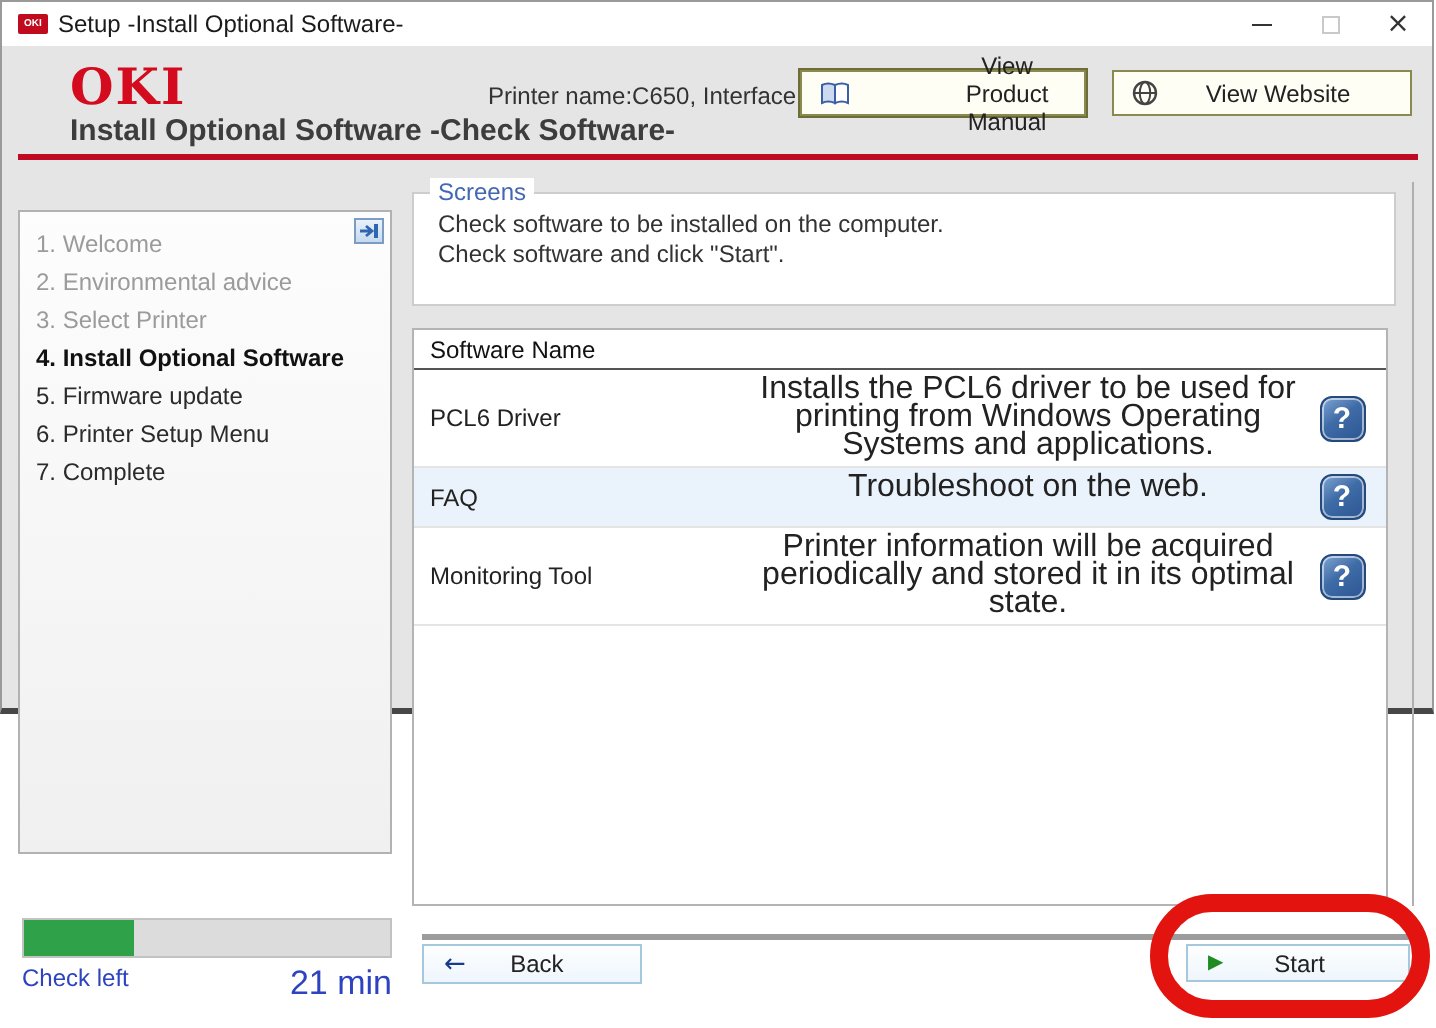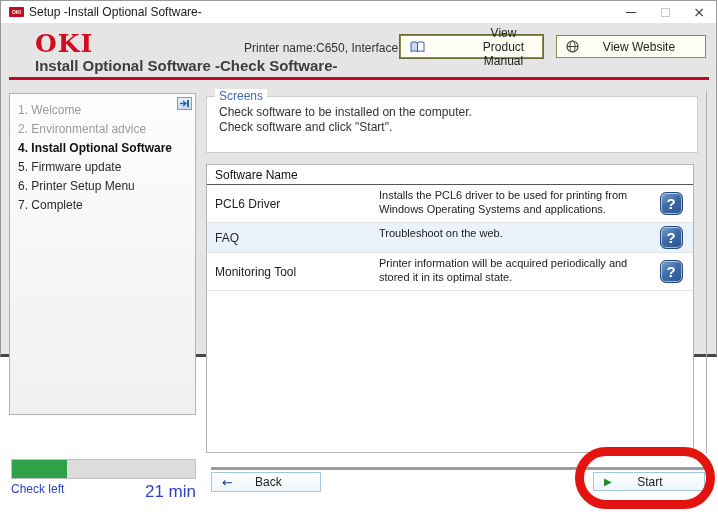--- a/index.html
+++ b/index.html
@@ -36,21 +36,21 @@
     border:1px solid #8a8a50; display:flex; align-items:center; font-size:12px; color:#222;
   }
   .hdr-btn.manual { left:399px; width:143px; box-shadow:0 0 0 1px #6d6d38;gap:46px; }
   .hdr-btn.website { left:555px; width:150px; }
   .hdr-btn .ic { margin:0 8px 0 9px; display:flex; }
   .hdr-btn .lbl { flex:1; text-align:center; margin-right:14px; }
   .page-title { position:absolute; left:34px; top:56px; font-size:15px; font-weight:bold; color:#3d3d3d; }
   .red-rule { position:absolute; left:8px; top:76px; width:700px; height:3px; background:#c00a23; }
   
   .sidebar {
-    position:absolute; left:8px; top:92px; width:187px; height:322px;
+    position:absolute; left:8px; top:104px; width:187px; height:322px;
     background:linear-gradient(#fdfdfd, #f0f0f0); border:1px solid #b2b2b2;
   }
   .collapse-btn {
     position:absolute; right:3px; top:3px; width:15px; height:13px;
     background:linear-gradient(#eaf2fb,#c6d9f0); border:1px solid #7d9cc4;
     display:flex; align-items:center; justify-content:center;
   }
   .steps { padding:7px 0 0 8px; }
   .step { height:19px; line-height:19px; font-size:12px; white-space:nowrap; }
   .step.done { color:#9b9b9b; }
@@ -72,21 +72,21 @@
     background:#fff; border:1px solid #b4b4b4;
   }
   .t-row { display:flex; width:100%; }
   .t-head { height:20px; border-bottom:1px solid #555; }
   .t-head .c { font-size:12px; color:#111; padding-top:3px; }
   .c1 { width:164px; padding-left:8px; }
   .c2 { width:278px; padding-left:8px; border-left:1px solid #d5d5d5; }
   .c3 { width:44px; display:flex; align-items:center; justify-content:center; }
   .t-body-row { border-bottom:1px solid #e4e4e4; }
   .t-body-row .c1 { display:flex; align-items:center; font-size:12px; color:#222; }
-  .t-body-row .c2 { font-size:11px; color:#222; line-height:14px; padding-top:3px; padding-bottom:3px; border-left:none; }
+  .t-body-row .c2 { font-size:16px; color:#222; line-height:14px; padding-top:3px; padding-bottom:3px; border-left:none;text-align:center; }
   .t-body-row.alt { background:#eaf3fb; }
   .row-tall { min-height:38px; }
   .row-short { min-height:30px; }
   .help-btn {
     width:23px; height:23px; border-radius:6px; border:1px solid #24497c;
     background:linear-gradient(145deg,#7fa6d2 0%, #3f6ba6 45%, #2b5692 100%);
     color:#fff; font-weight:bold; font-size:15px; display:flex; align-items:center;
     justify-content:center; box-shadow:inset 0 0 0 1px rgba(255,255,255,.55);
   }
   .right-divider { position:absolute; left:705px; top:90px; width:1px; height:362px; background:#b0b0b0; }
@@ -165,20 +165,21 @@
   <div class="sidebar">
     <div class="collapse-btn">
       <svg width="11" height="9" viewBox="0 0 11 9">
           <rect x="8" y="1" width="2" height="7" fill="#2f66b0"></rect>
           <path d="M1 4.5 L6 4.5 M4 2 L7 4.5 L4 7" stroke="#2f66b0" stroke-width="1.4" fill="none"></path>
         </svg>
     </div>
     <div class="steps">
       <div class="step done">1. Welcome</div>
       <div class="step done">2. Environmental advice</div>
+      <div class="step done">3. Select Printer</div>
       <div class="step current">4. Install Optional Software</div>
       <div class="step upcoming">5. Firmware update</div>
       <div class="step upcoming">6. Printer Setup Menu</div>
       <div class="step upcoming">7. Complete</div>
     </div>
   </div>
 
   <div class="screens-box">
     <div class="screens-legend">Screens</div>
     <div class="screens-text">

